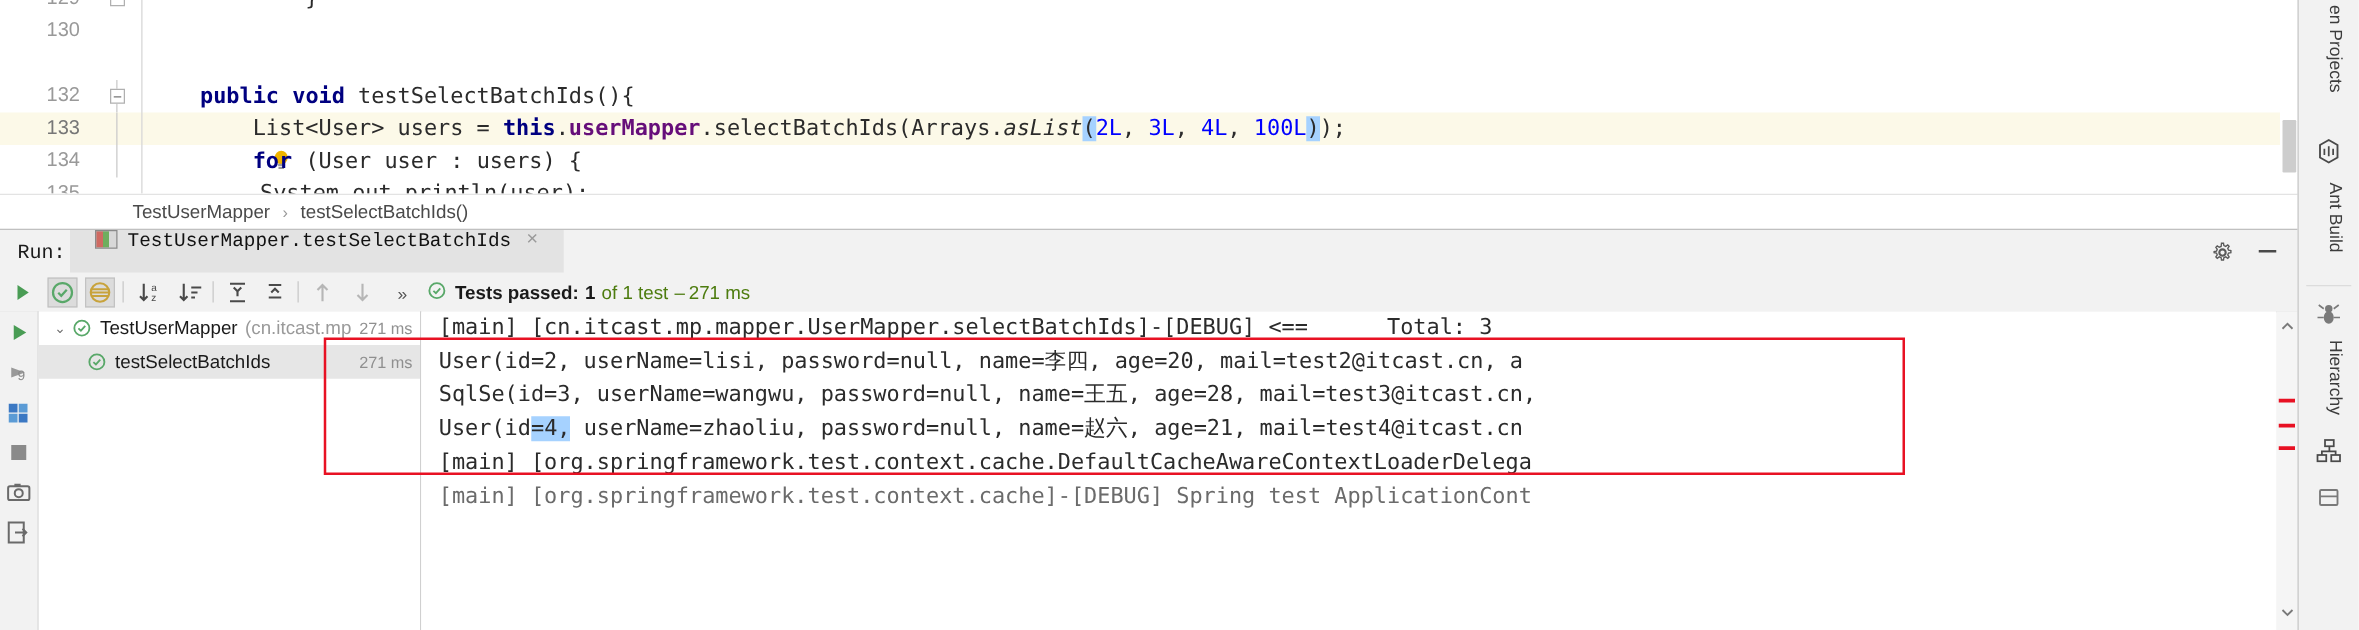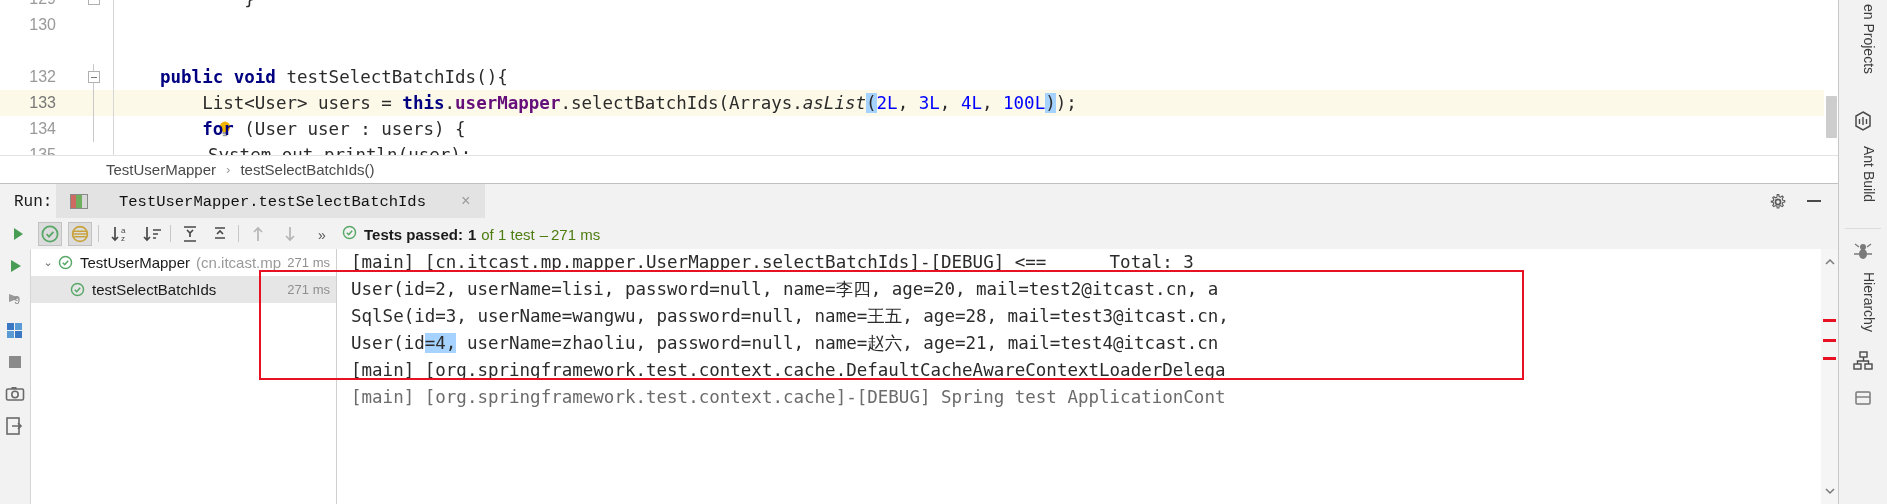--- a/index.html
+++ b/index.html
@@ -10,21 +10,21 @@
     overflow:hidden;
     position:relative;
     -webkit-font-smoothing:antialiased;
   }
   .root{position:relative;width:1887px;height:504px;}
 
   
   .editor{position:absolute;left:0;top:0;width:1839px;height:155px;background:#ffffff;overflow:hidden;}
   .code-line{position:relative;height:26px;line-height:26px;white-space:pre;font-family:"DejaVu Sans Mono", monospace;font-size:17.5px;color:#2b2b2b;}
   .code-line.hl{background:#fcf9e8;}
-  .gutter-num{position:absolute;left:0;top:0;width:56px;text-align:right;color:#999999;font-family:"Liberation Sans",sans-serif;font-size:16px;}
+  .gutter-num{position:absolute;left:8px;top:0;width:56px;text-align:right;color:#999999;font-family:"Liberation Sans",sans-serif;font-size:16px;}
   .code-line.hl .gutter-num{color:#777;}
   .code-text{position:absolute;left:160px;top:0;}
   .fold{position:absolute;left:88px;top:7px;width:12px;height:12px;border:1px solid #b0b0b0;background:#fff;box-sizing:border-box;}
   .fold:after{content:"";position:absolute;left:2px;top:5px;width:6px;height:1px;background:#777;}
   .foldline{position:absolute;left:93px;top:0px;width:1px;height:26px;background:#c9c9c9;}
   .gutter-sep{position:absolute;left:113px;top:0;width:1px;height:155px;background:#d6d6d6;}
   .runmark{position:absolute;left:58px;top:5px;width:16px;height:16px;}
   .bulb{position:absolute;left:134px;top:4px;width:14px;height:18px;}
 
   .k{color:#000080;font-weight:bold;}
@@ -36,21 +36,21 @@
 
   
   .breadcrumb{position:absolute;left:0;top:155px;width:1839px;height:28px;background:#ffffff;border-top:1px solid #e3e3e3;
     font-size:15px;color:#4a4a4a;display:flex;align-items:center;padding-left:104px;box-sizing:border-box;}
   .crumb{padding:0 2px;}
   .crumb-sep{color:#9a9a9a;padding:0 8px;font-size:13px;}
 
   
   .runheader{position:absolute;left:0;top:183px;width:1839px;height:35px;background:#f2f2f2;border-top:1px solid #c0c0c0;font-family:Liberation Mono, monospace;}
   .run-label{position:absolute;left:14px;top:9px;font-size:16px;color:#1a1a1a;}
-  .run-tab{position:absolute;left:56px;top:0px;height:35px;background:#e3e3e3;display:flex;align-items:center;padding:0 14px;gap:23px;}
+  .run-tab{position:absolute;left:56px;top:0px;height:35px;background:#e3e3e3;display:flex;align-items:flex-start;padding:0 20px;}
   .tab-icon{width:16px;height:13px;border:1px solid #8a8a8a;background:linear-gradient(90deg,#cf6a62 0 33%,#6fae5e 33% 66%,#d8d8d8 66% 100%);margin-right:8px;}
   .tab-title{font-size:15.5px;color:#111;}
   .tab-close{margin-left:12px;color:#9a9a9a;font-size:16px;line-height:1;}
   .hdr-gear{position:absolute;right:52px;top:9px;width:18px;height:18px;}
   .hdr-min{position:absolute;right:18px;top:16px;width:14px;height:2px;background:#4a4a4a;}
 
   
   .runtoolbar{position:absolute;left:0;top:218px;width:1839px;height:31px;background:#f2f2f2;border-bottom:1px solid #d0d0d0;}
   .tb{position:absolute;top:4px;width:24px;height:24px;}
   .tb.sel{background:#dcdcdc;border:1px solid #c2c2c2;box-sizing:border-box;}

